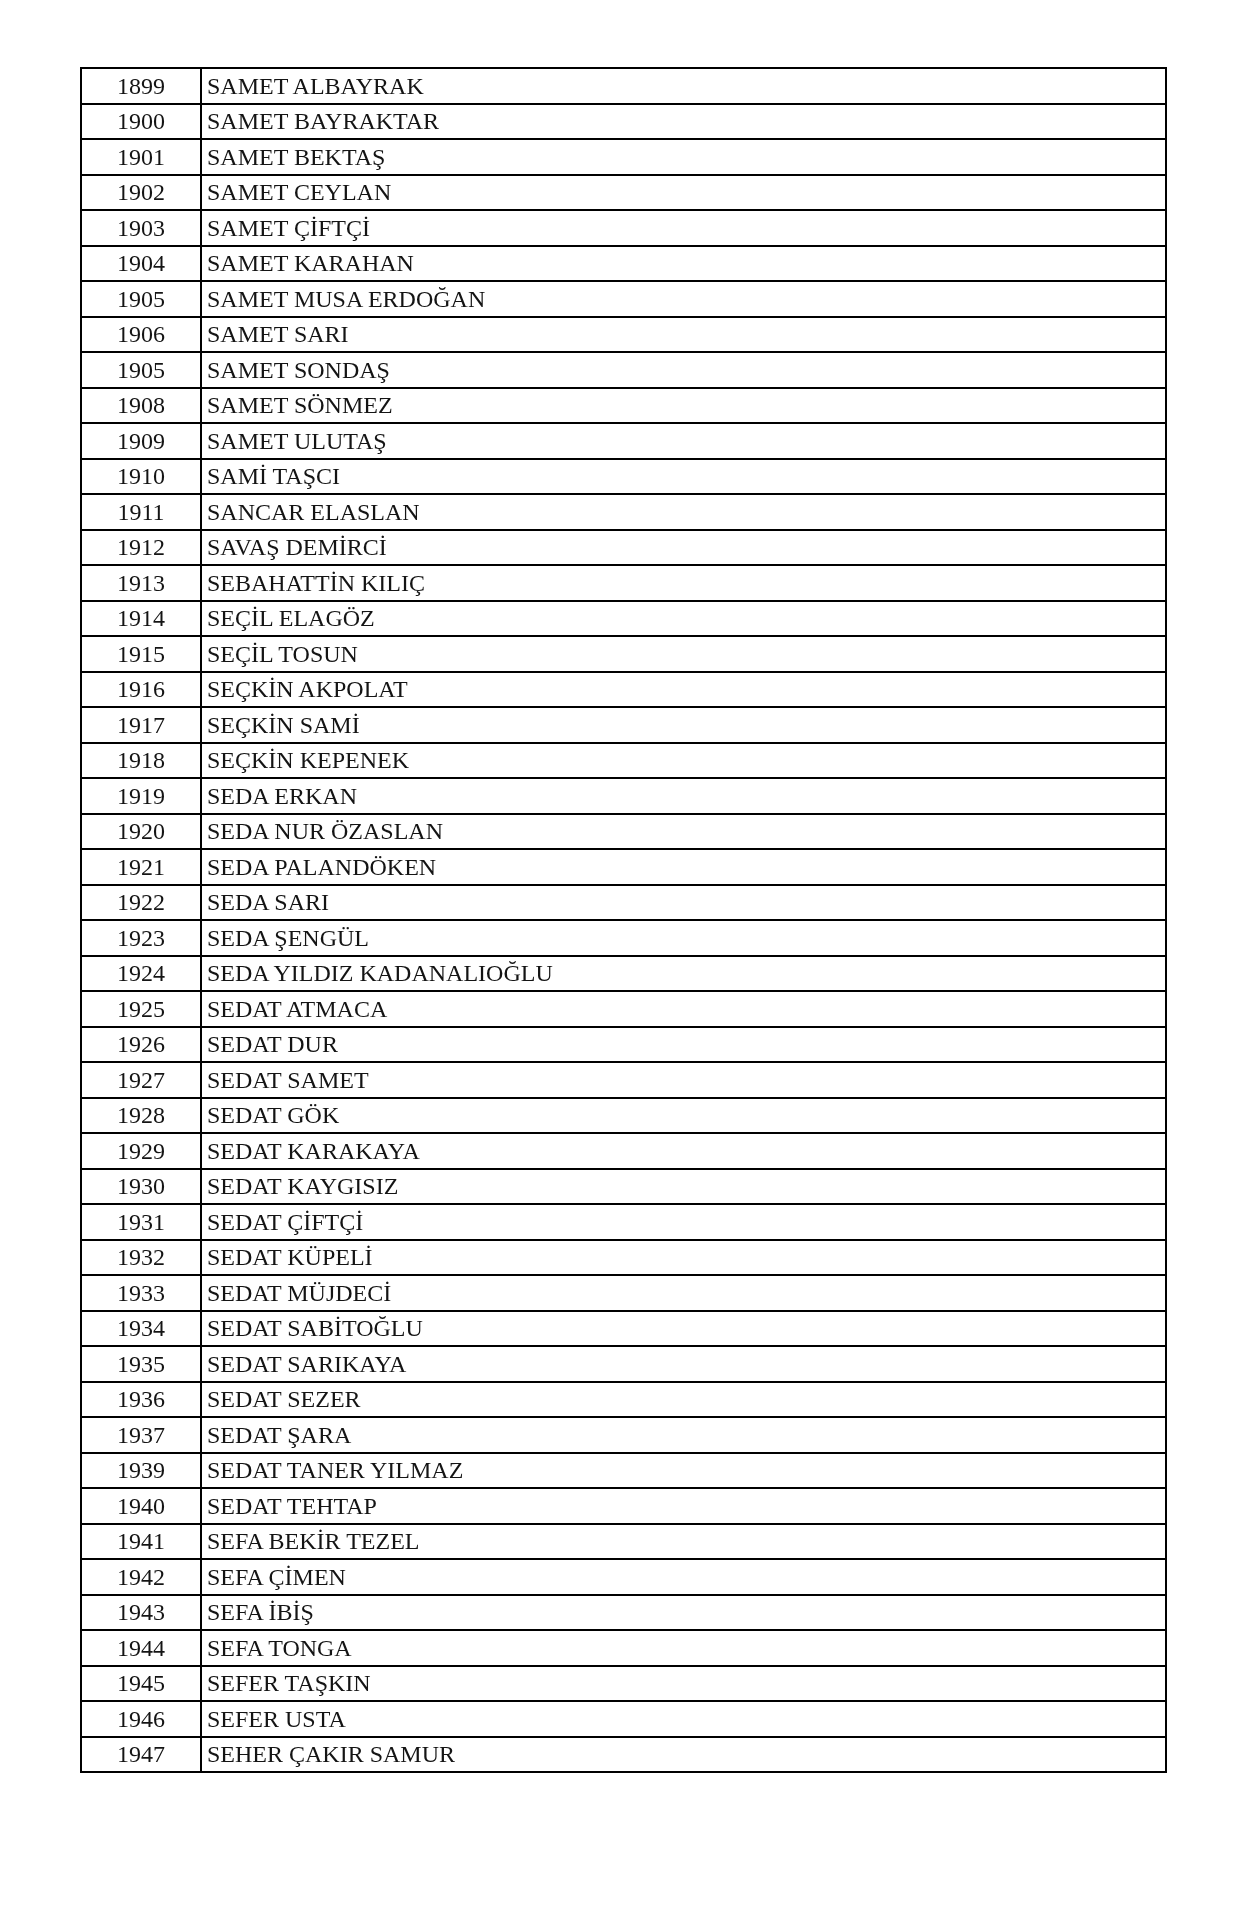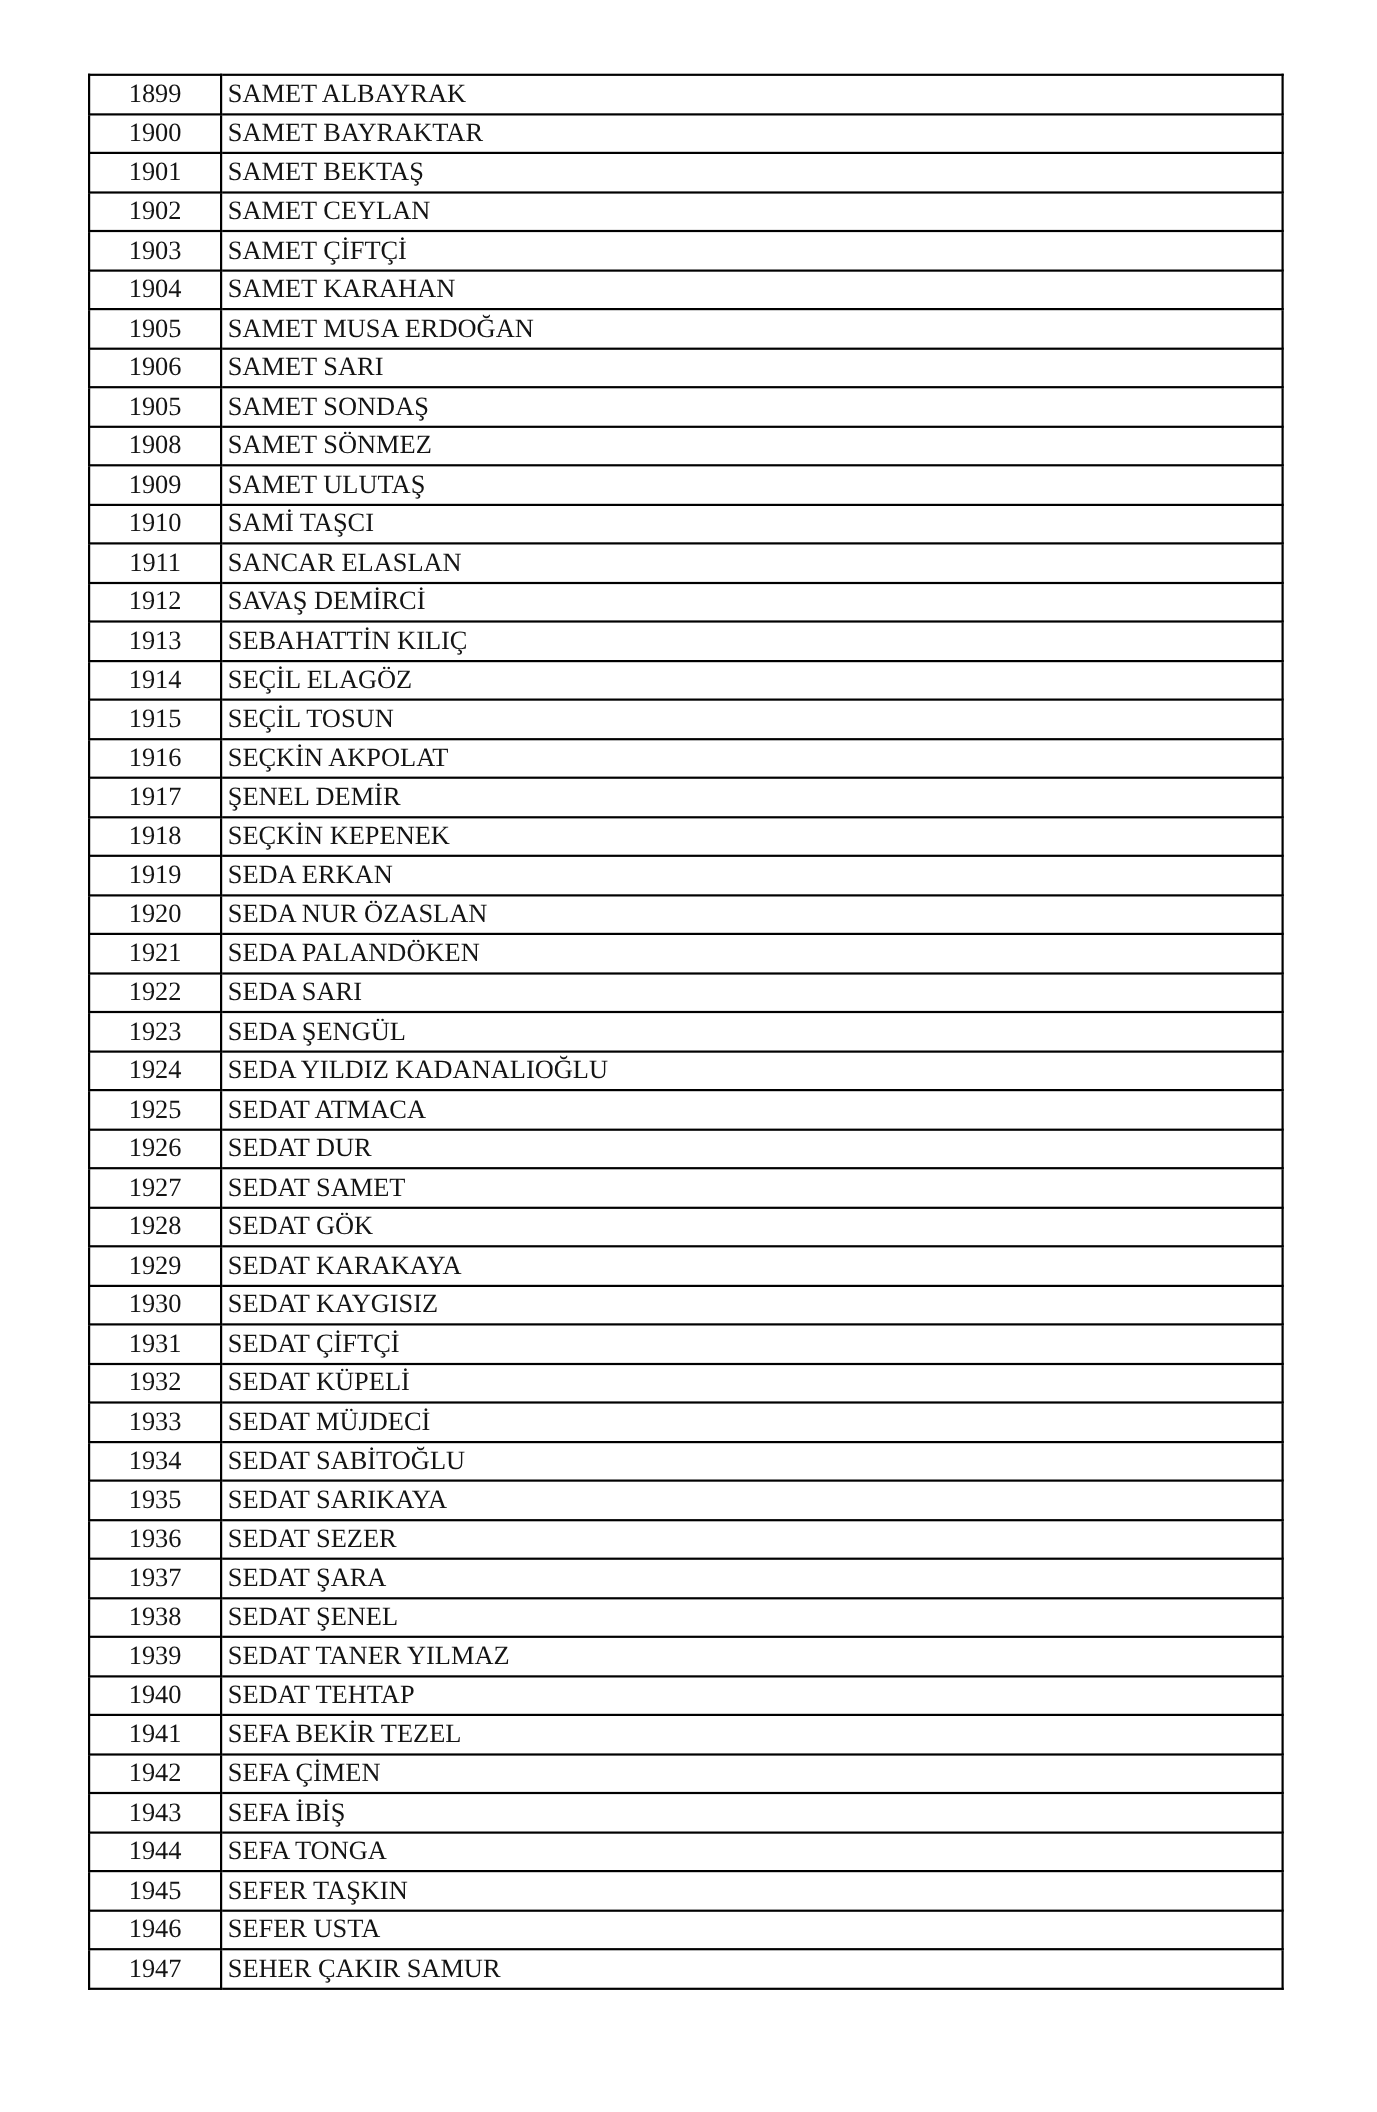--- a/index.html
+++ b/index.html
@@ -128,21 +128,21 @@
         <tr>
           <td class="num">1915</td>
           <td class="name">SEÇİL TOSUN</td>
         </tr>
         <tr>
           <td class="num">1916</td>
           <td class="name">SEÇKİN AKPOLAT</td>
         </tr>
         <tr>
           <td class="num">1917</td>
-          <td class="name">ŞENEL DEMİR</td>
+          <td class="name">SEÇKİN SAMİ</td>
         </tr>
         <tr>
           <td class="num">1918</td>
           <td class="name">SEÇKİN KEPENEK</td>
         </tr>
         <tr>
           <td class="num">1919</td>
           <td class="name">SEDA ERKAN</td>
         </tr>
         <tr>
@@ -209,24 +209,20 @@
           <td class="num">1935</td>
           <td class="name">SEDAT SARIKAYA</td>
         </tr>
         <tr>
           <td class="num">1936</td>
           <td class="name">SEDAT SEZER</td>
         </tr>
         <tr>
           <td class="num">1937</td>
           <td class="name">SEDAT ŞARA</td>
-        </tr>
-        <tr>
-          <td class="num">1938</td>
-          <td class="name">SEDAT ŞENEL</td>
         </tr>
         <tr>
           <td class="num">1939</td>
           <td class="name">SEDAT TANER YILMAZ</td>
         </tr>
         <tr>
           <td class="num">1940</td>
           <td class="name">SEDAT TEHTAP</td>
         </tr>
         <tr>

